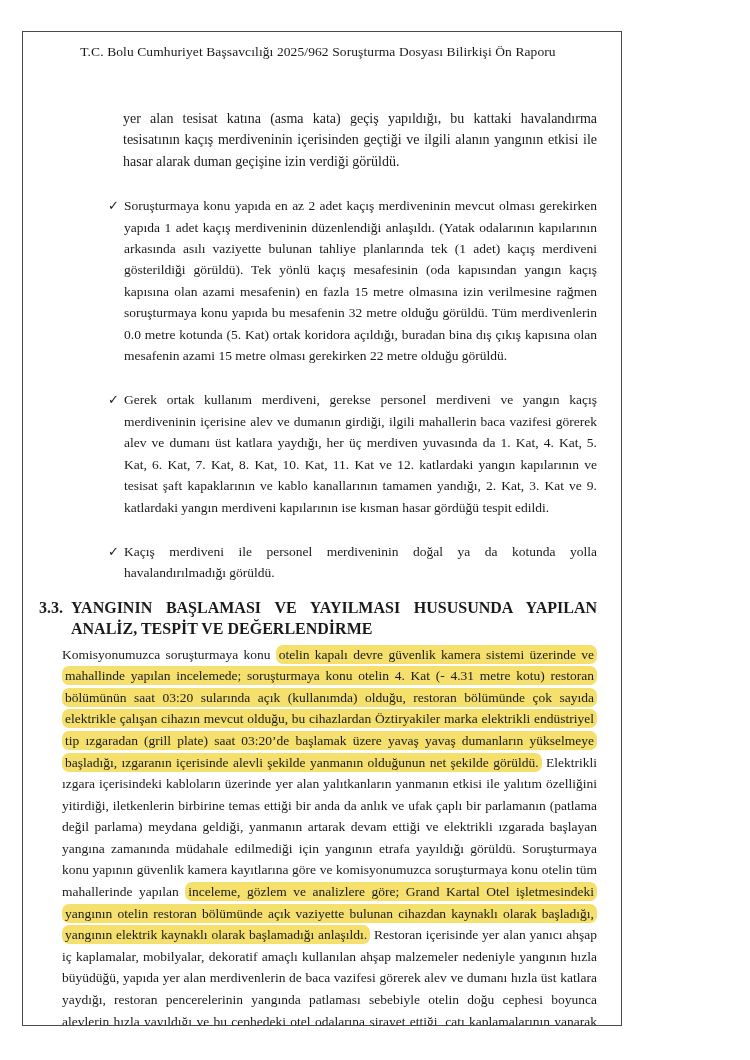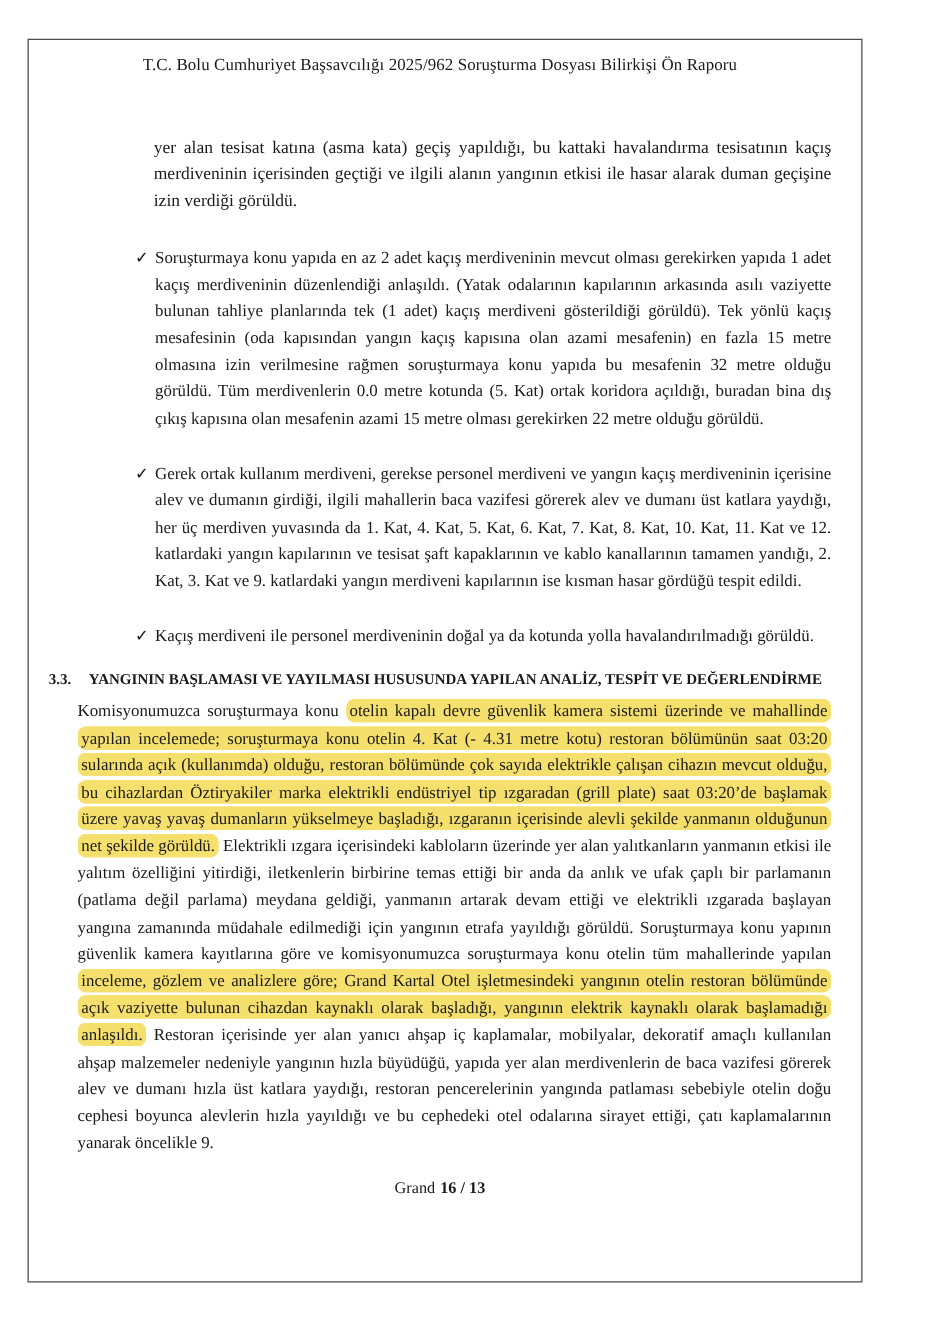--- a/index.html
+++ b/index.html
@@ -13,21 +13,21 @@
     height: 1060px;
     background: #ffffff;
     font-family: "Liberation Serif", "DejaVu Serif", serif;
     color: #1a1a1a;
     overflow: hidden;
   }
   .frame {
     position: absolute;
     left: 22px;
     top: 31px;
-    width: 668px;
+    width: 600px;
     height: 995px;
     border: 1px solid #4a4a4a;
     box-sizing: border-box;
     padding: 0 24px 0 16px;
     overflow: hidden;
   }
   .header {
     margin-top: 11px;
     text-align: center;
     font-size: 13.5px;
@@ -55,21 +55,21 @@
     font-size: 13px;
   }
   .bullet-body {
     flex: 1;
     text-align: justify;
   }
   .heading {
     display: flex;
     margin: 13px 0 0 0;
     font-weight: bold;
-    font-size: 12px;
+    font-size: 16px;
     line-height: 21.4px;
   }
   .heading-num {
     flex: 0 0 32px;
     width: 32px;
   }
   .heading-text {
     flex: 1;
     text-align: justify;
   }

